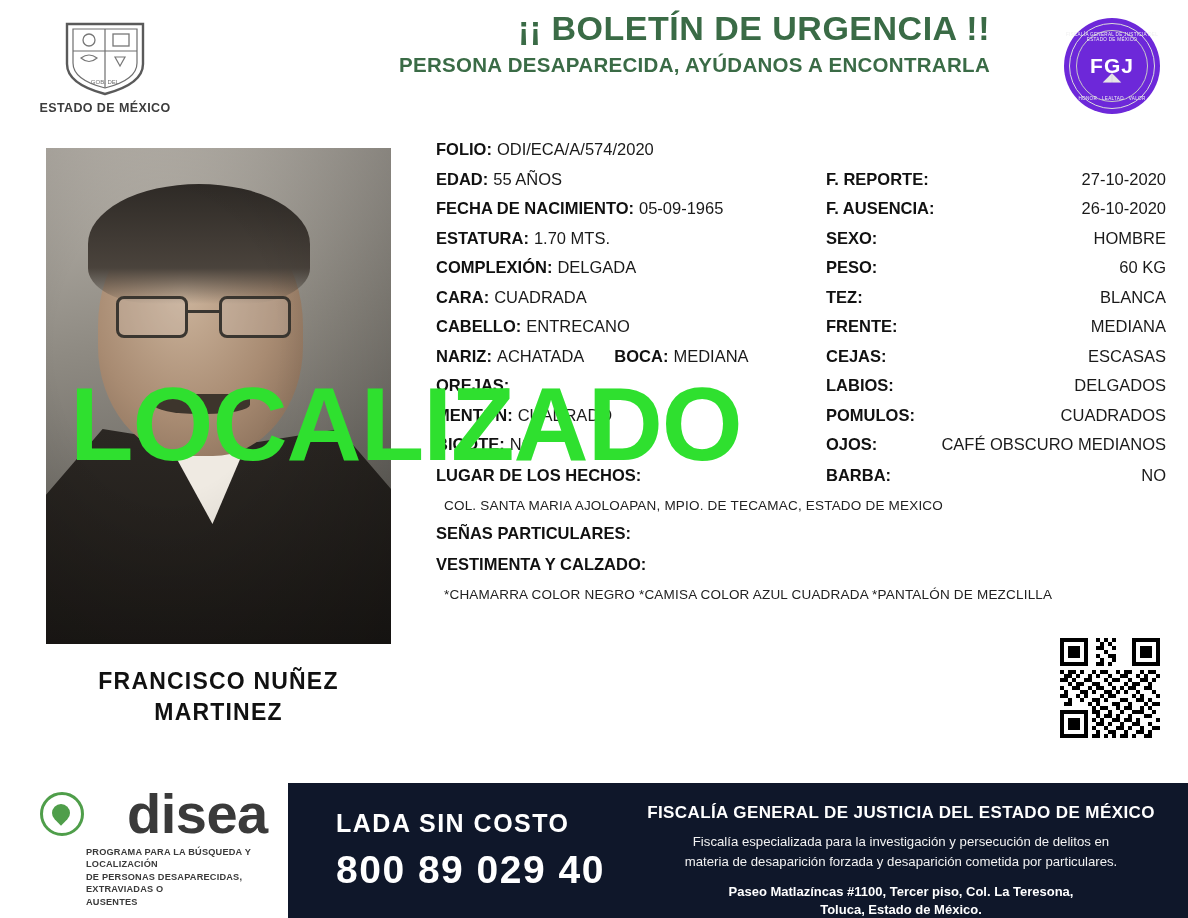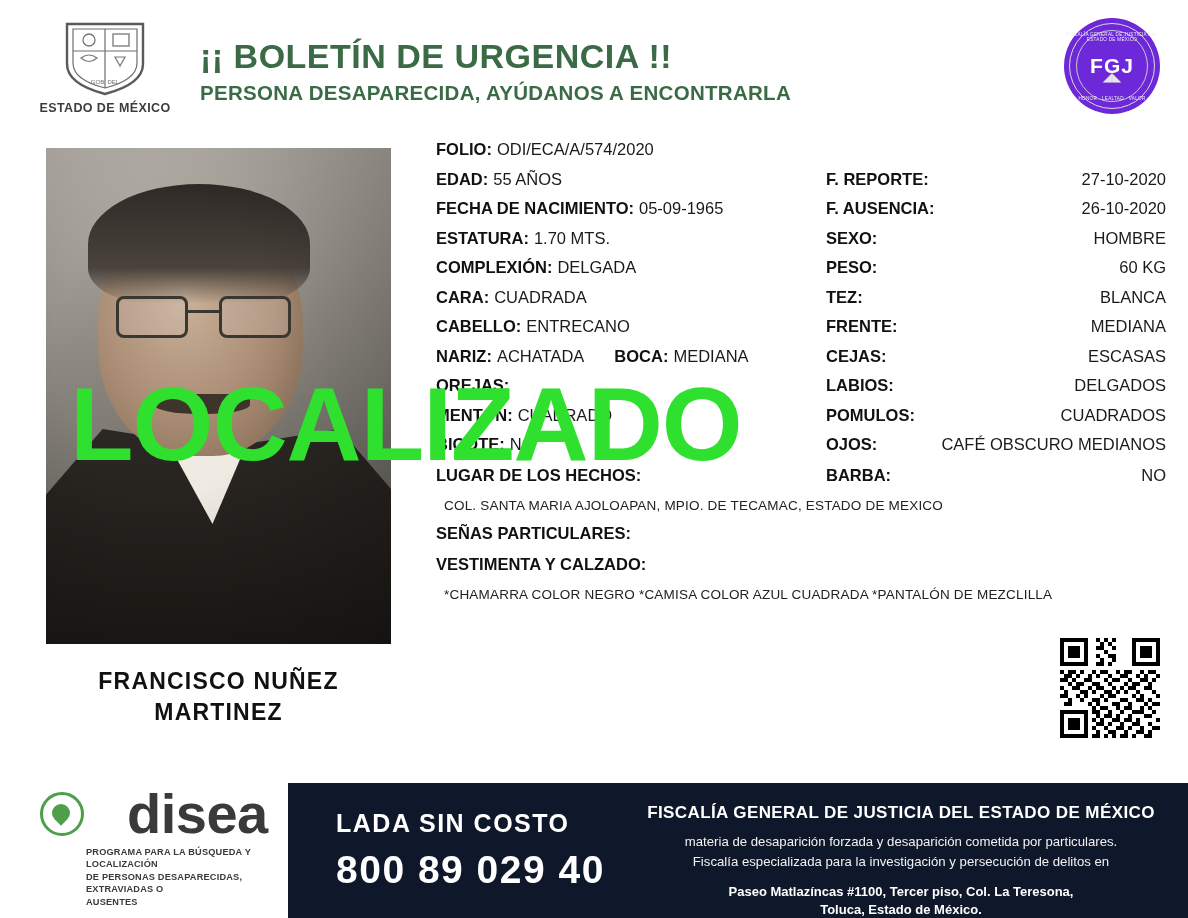--- a/index.html
+++ b/index.html
@@ -35,23 +35,23 @@
   .edomex-shield svg { display: block; }
   .edomex-caption {
     font-size: 12.5px;
     font-weight: bold;
     letter-spacing: 0.4px;
     color: #3c3c3c;
     margin-top: 3px;
   }
   .header-titles {
     position: absolute;
-    left: 200px; top: 38px;
+    left: 200px; top: 10px;
     width: 790px;
-    text-align: left;
+    text-align: right;
   }
   .title-main {
     font-size: 34px;
     font-weight: bold;
     color: #3a6b46;
     letter-spacing: 0.5px;
     line-height: 1.1;
   }
   .title-sub {
     font-size: 20.5px;
@@ -736,22 +736,22 @@
   </div>
 
   <div class="footer-bar">
     <div class="lada">
       <div class="lada-label">LADA SIN COSTO</div>
       <div class="lada-number">800 89 029 40</div>
     </div>
     <div class="fgj-info">
       <div class="fgj-title">FISCALÍA GENERAL DE JUSTICIA DEL ESTADO DE MÉXICO</div>
       <div class="fgj-desc">
+        <div>Fiscalía especializada para la investigación y persecución de delitos en</div>
         <div>materia de desaparición forzada y desaparición cometida por particulares.</div>
-        <div>Fiscalía especializada para la investigación y persecución de delitos en</div>
       </div>
       <div class="fgj-addr">
         <div>Paseo Matlazíncas #1100, Tercer piso, Col. La Teresona,</div>
         <div>Toluca, Estado de México.</div>
       </div>
     </div>
   </div>
 </div>
 
 </body></html>

